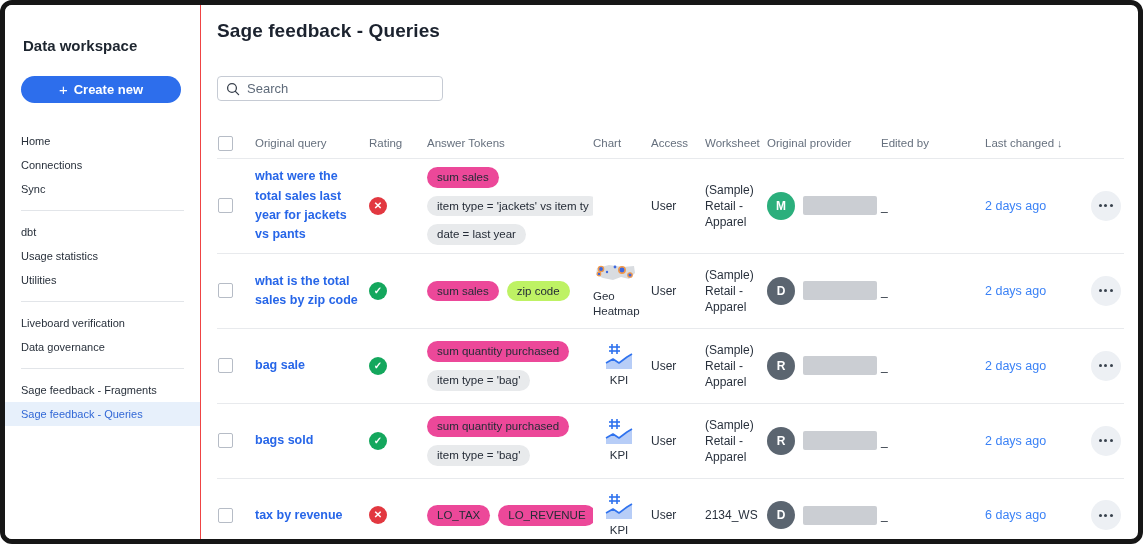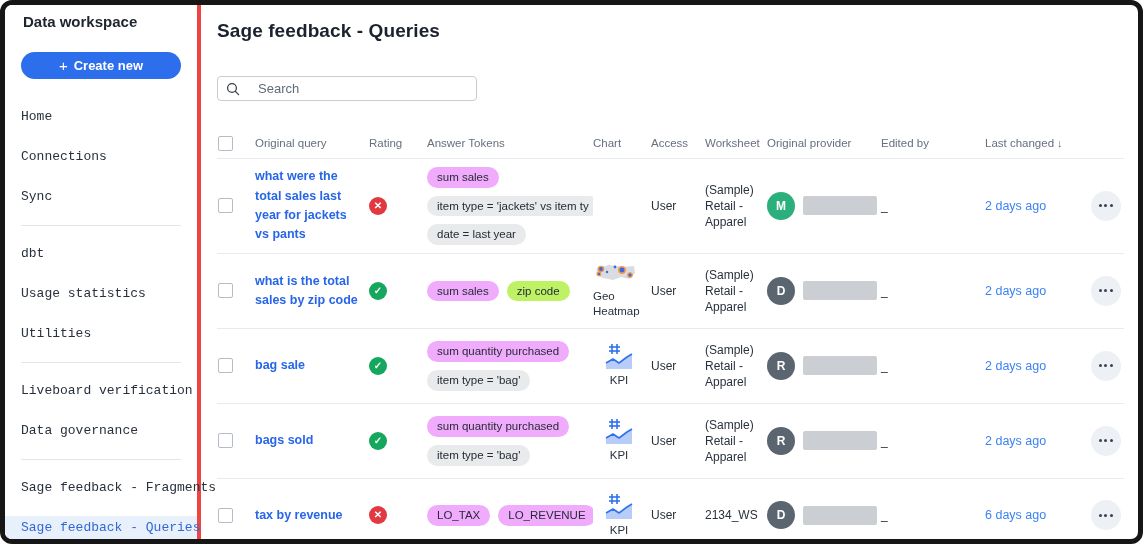--- a/index.html
+++ b/index.html
@@ -3,43 +3,43 @@
 <meta charset="utf-8">
 <style>
   * { margin:0; padding:0; box-sizing:border-box; }
   html,body { background:#fff; font-family:"Liberation Sans", sans-serif; }
   .frame {
     width:1143px; height:544px; border:5px solid #161616; border-radius:12px;
     overflow:hidden; display:flex; background:#fff;
   }
   
   .sidebar {
-    width:196px; flex:0 0 196px; border-right:4px solid #ef4444;
-    padding:0 16px 0 16px; background:#fff;
+    width:196px; flex:0 0 196px; border-right:1px solid #ef4444;
+    padding:24px 16px 0 16px; background:#fff;
   }
   .workspace-title { font-size:15px; font-weight:700; color:#1D252F; margin:8px 0 22px 2px; }
   .create-btn {
     width:160px; height:27px; border:none; border-radius:14px; background:#2D6EEC;
     color:#fff; font-size:13px; font-weight:700; display:flex; align-items:center;
     justify-content:center; gap:6px; cursor:pointer; margin:0 0 26px 0;
     font-family:"Liberation Sans", sans-serif;
   }
   .create-btn .plus { font-size:15px; font-weight:400; line-height:1; }
   .nav-item {
-    font-size:13px; color:#28303B; padding:5px 16px; margin:16px -16px; cursor:pointer;
-    white-space:nowrap; line-height:14px;font-family:Liberation Mono, monospace;
+    font-size:11px; color:#28303B; padding:5px 16px; margin:0 -16px; cursor:pointer;
+    white-space:nowrap; line-height:14px;
   }
   .nav-item.active { background:#E7F0FB; color:#3268D6; }
   .nav-divider { border:none; border-top:1px solid #E2E5E9; margin:9px 0; }
   
   .main { flex:1; padding:15px 14px 0 16px; overflow:hidden; }
   .page-title { font-size:19px; font-weight:700; color:#1B222E; letter-spacing:.1px; }
   .search-box {
-    margin-top:34px; width:260px; height:25px; border:1px solid #C6CBD4; border-radius:4px;
-    display:flex; align-items:center; padding:0 8px; gap:18px; background:#fff;
+    margin-top:34px; width:226px; height:25px; border:1px solid #C6CBD4; border-radius:4px;
+    display:flex; align-items:center; padding:0 8px; gap:7px; background:#fff;
   }
   .search-box input {
     border:none; outline:none; font-size:13px; color:#28303B; width:100%;
     font-family:"Liberation Sans", sans-serif;
   }
   .search-box input::placeholder { color:#5F6B7A; }
   
   .table { margin-top:27px; }
   .grid-row {
     display:grid;
@@ -63,21 +63,21 @@
   }
   .rating.neg { background:#E23840; }
   .rating.pos { background:#14A75D; }
   .tokens { display:flex; overflow:hidden; padding:8px 6px 8px 0; }
   .tokens.stack { flex-direction:column; align-items:flex-start; gap:8px; }
   .tokens.inline { flex-direction:row; gap:8px; }
   .pill {
     flex:0 0 auto; font-size:11.5px; color:#252C37; padding:4px 10px; border-radius:12px;
     white-space:nowrap; line-height:1.1;
   }
-  .pill.green { background:#f0abfc; }
+  .pill.green { background:#ec4899; }
   .pill.gray { background:#E8EAEC; }
   .pill.blue { background:#bef264; }
   .chart-box { display:flex; flex-direction:column; align-items:center; width:52px; gap:2px; }
   .chart-box.geo { align-items:flex-start; }
   .chart-label { font-size:11.5px; color:#29313D; line-height:1.3; }
   .worksheet { line-height:1.35; padding-right:4px; white-space:pre-line; overflow:hidden; }
   .worksheet.clip { white-space:nowrap; }
   .provider { display:flex; align-items:center; gap:8px; overflow:hidden; }
   .avatar {
     width:28px; height:28px; border-radius:50%; flex:0 0 auto; color:#fff; font-size:12px;

